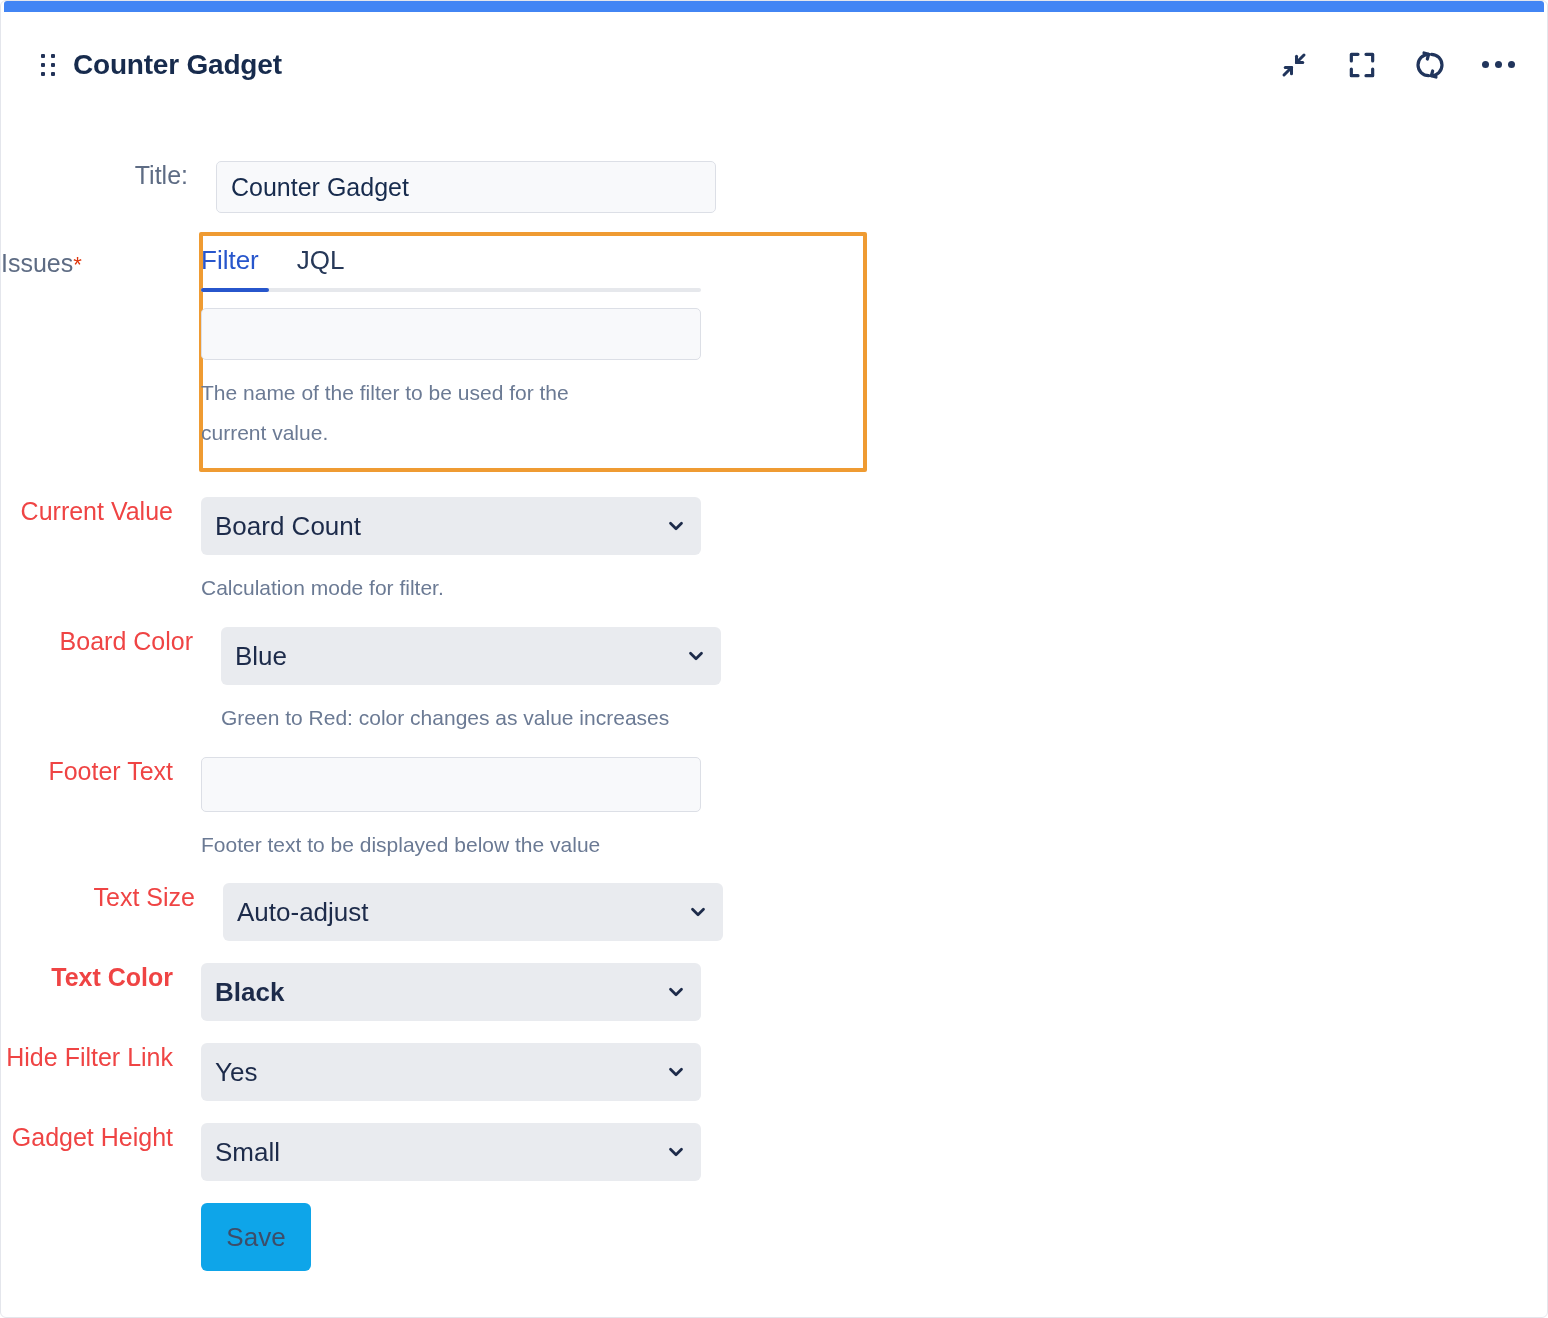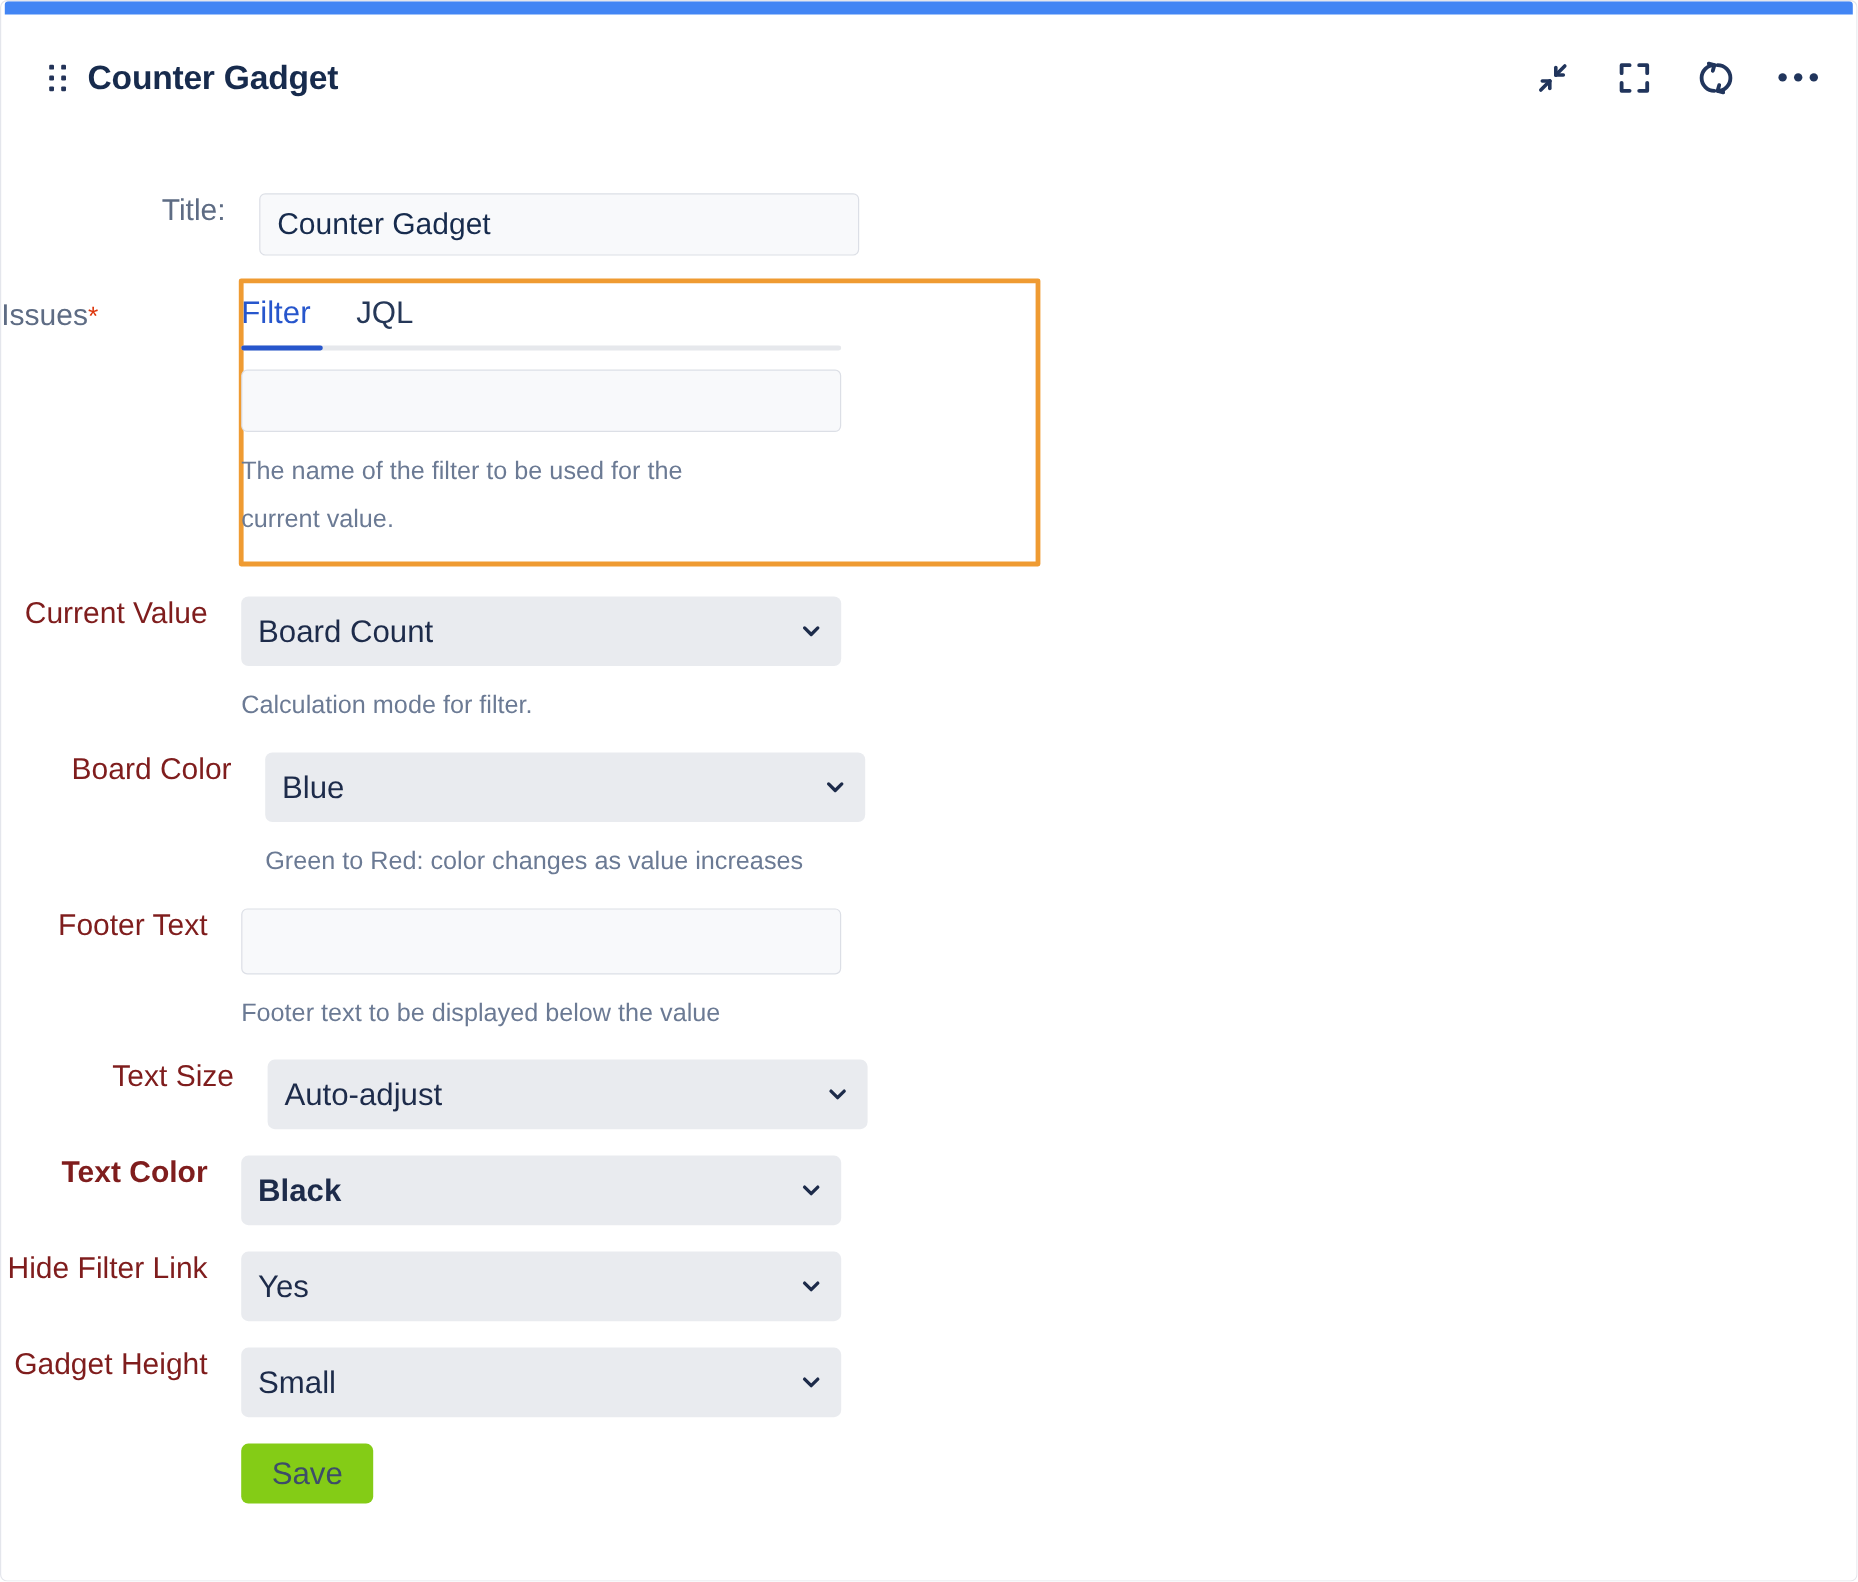--- a/index.html
+++ b/index.html
@@ -106,21 +106,21 @@
   }
   .lbl {
     width: 200px;
     text-align: right;
     padding-right: 28px;
     color: #5e6c84;
     font-size: 25px;
     white-space: nowrap;
     flex: 0 0 200px;
   }
-  .lbl-strong { color: #7f1d1d; text-align: right; }
+  .lbl-strong { color: #ef4444; text-align: right; }
 
   .ctl { width: 500px; }
 
   input.txt {
     width: 500px;
     height: 52px;
     background: #f8f9fb;
     border: 1px solid #dcdfe6;
     border-radius: 5px;
     padding: 0 14px;
@@ -220,22 +220,22 @@
   .tabs-underline .active-seg {
     position: absolute;
     left: 0; top: 0;
     width: 68px; height: 4px;
     background: #2756cc;
     border-radius: 2px;
   }
 
   .btn-save {
     width: 110px;
-    height: 50px;
-    background: #84cc16;
+    height: 68px;
+    background: #0ea5e9;
     border: none;
     border-radius: 6px;
     font-family: "Liberation Sans", sans-serif;
     font-size: 26px;
     color: #3d4d69;
     cursor: pointer;
   }
 </style>
 </head>
 <body>

